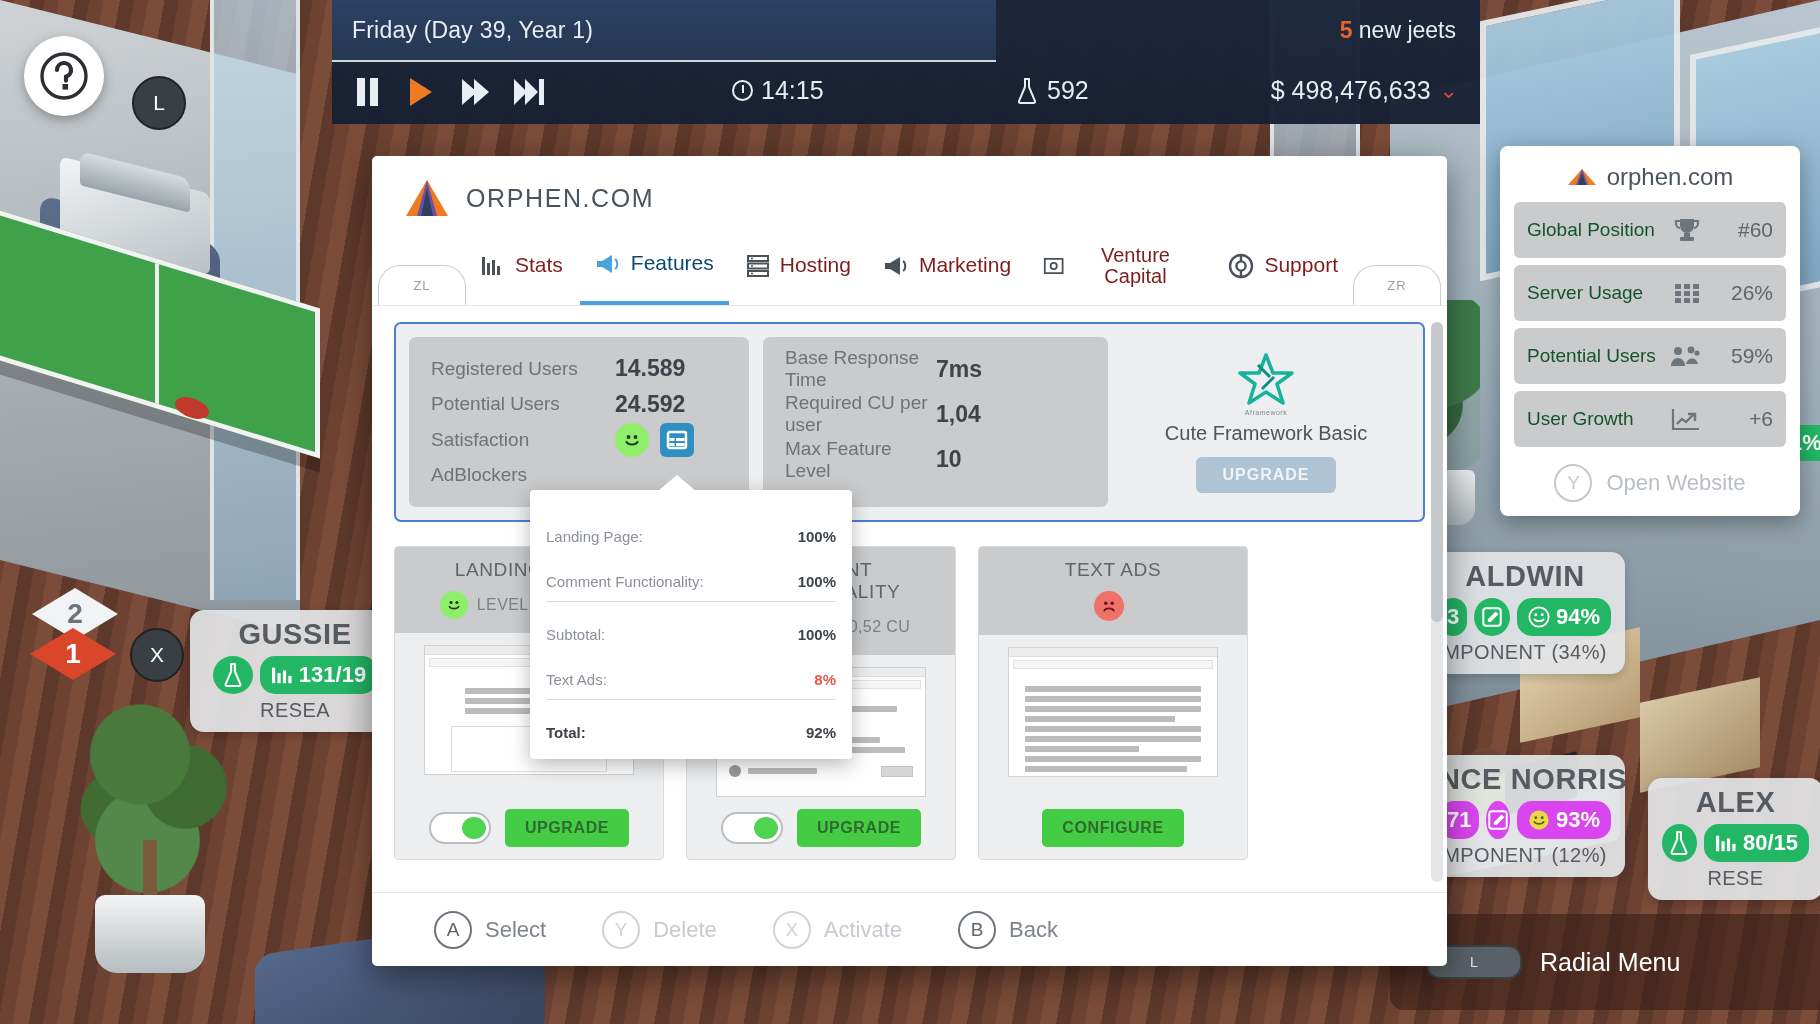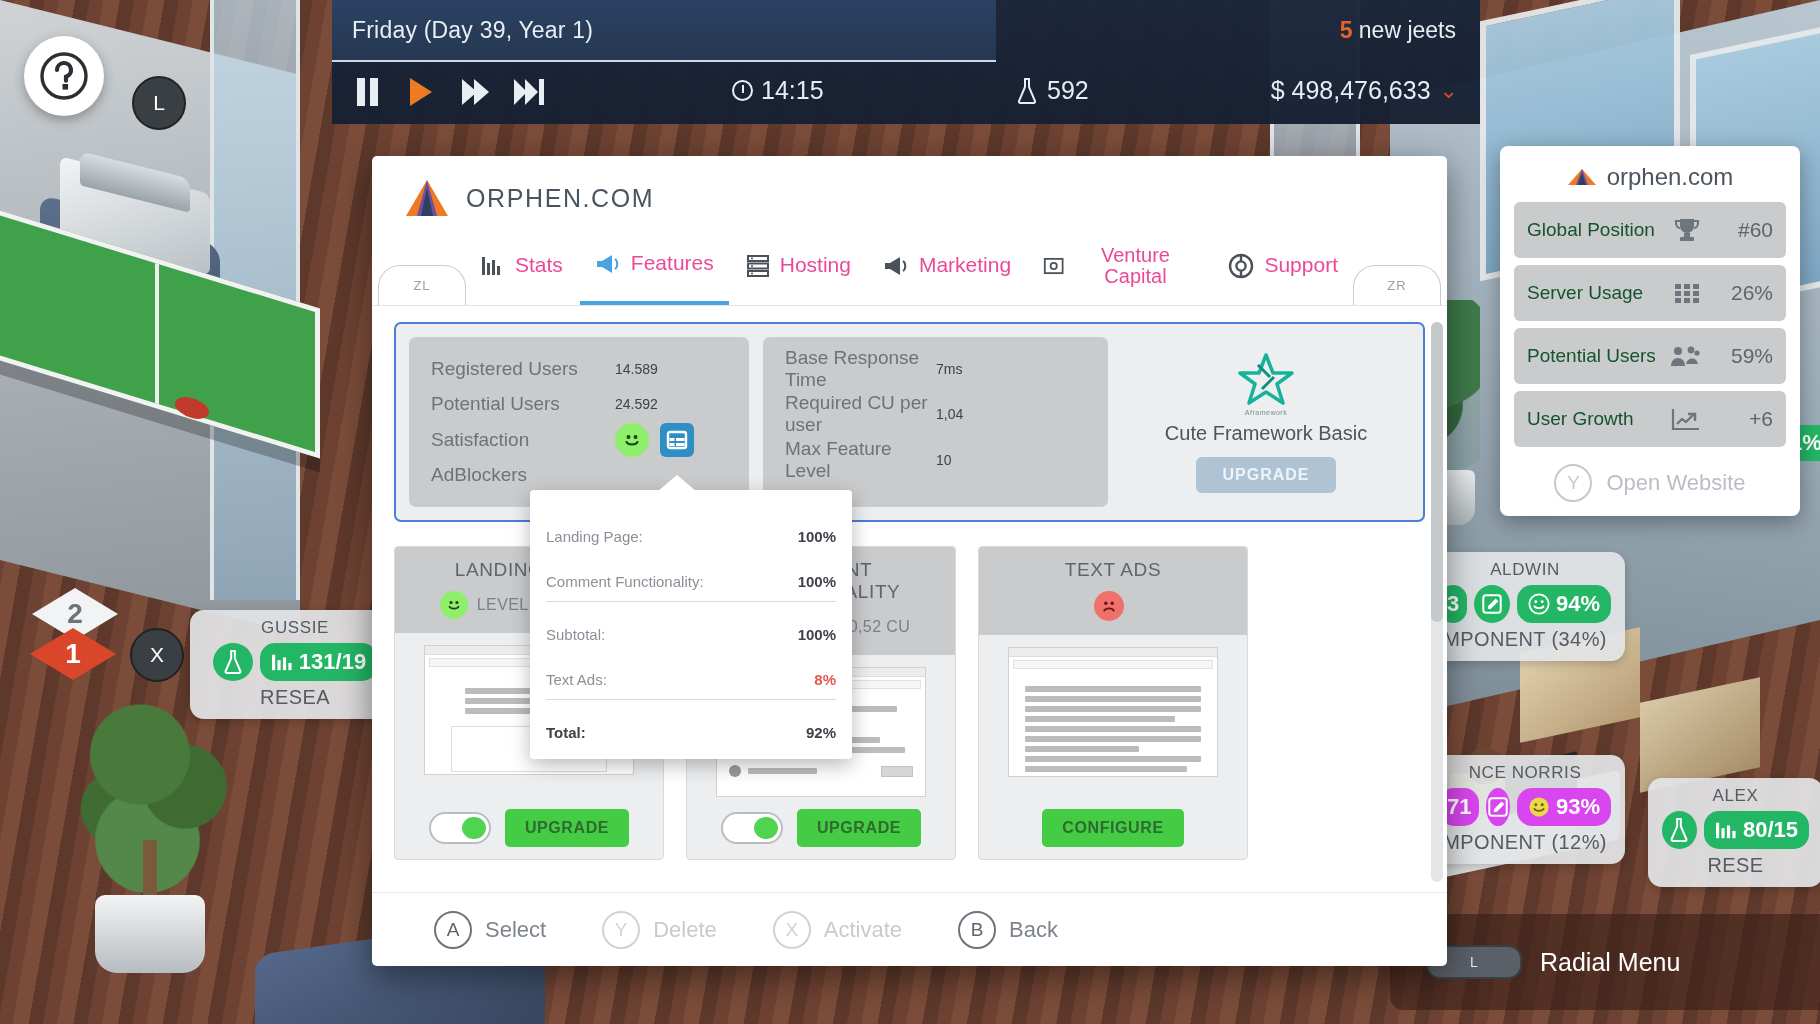--- a/index.html
+++ b/index.html
@@ -148,42 +148,42 @@
   }
   .shoulder {
     width:88px; height:40px; border:1.5px solid #c9ccd0;
     border-bottom:none; border-radius:22px 22px 0 0;
     display:flex; align-items:center; justify-content:center;
     font-size:13px; color:#9aa0a7; letter-spacing:1px; cursor:pointer;
   }
   .tabs { flex:1; display:flex; align-items:flex-end; justify-content:center; gap:2px; height:100%; }
   .tab {
     display:flex; align-items:center; gap:10px; padding:0 15px 14px;
-    font-size:21px; color:#ec4899; cursor:pointer; height:100%;
+    font-size:21px; color:#7f1d1d; cursor:pointer; height:100%;
     justify-content:center;
   }
-  .tab.active { color:#ec4899; border-bottom:4px solid #4aa3df; }
+  .tab.active { color:#0c4a6e; border-bottom:4px solid #4aa3df; }
   .tab .tlab { line-height:1.05; text-align:center; }
   .tab .tlab.two { font-size:20px; }
 
   .content { flex:1; position:relative; overflow:hidden; padding:16px 22px 0 22px; }
 
   .summary {
     border:2px solid #4a7fd4; border-radius:7px; background:#eceef0;
     display:flex; gap:14px; padding:13px; height:200px;
   }
   .stat-block {
     background:#c9cbcd; border-radius:7px; padding:14px 22px;
     display:flex; flex-direction:column; justify-content:space-between;
   }
   .stat-block.a { width:340px; }
   .stat-block.b { width:345px; }
   .stat-row { display:flex; align-items:center; font-size:19px; color:#6e7378; height:36px; }
   .stat-row .k { flex:1; }
-  .stat-row .v { font-weight:400; color:#3e4349; font-size:14px; width:112px; }
+  .stat-row .v { font-weight:700; color:#3e4349; font-size:23px; width:112px; }
   .stat-row .v.wide { width:150px; }
   .framework {
     flex:1; display:flex; flex-direction:column; align-items:center; justify-content:center; gap:6px;
   }
   .fw-name { font-size:20px; color:#4d545b; }
   .fw-sub { font-size:7px; color:#7d8a92; letter-spacing:.5px; margin-top:-6px;}
   .btn-upgrade-dim {
     background:#aec4d4; color:#eef4f8; border:none; border-radius:6px;
     padding:9px 26px; font-size:16px; letter-spacing:1px; font-weight:700; cursor:pointer;
     margin-top:6px;
@@ -272,21 +272,21 @@
   .sp-foot { display:flex; align-items:center; gap:14px; justify-content:center; padding-top:10px; }
   .sp-foot .btnkey { border-color:#c4c9ce; color:#c4c9ce; }
   .sp-foot .lbl { font-size:22px; color:#b9bfc5; }
 
   
   .hud {
     position:absolute; background:rgba(226,228,230,.93); border-radius:14px;
     padding:8px 14px 10px; z-index:20; text-align:center;
     box-shadow:0 3px 10px rgba(0,0,0,.2);
   }
-  .hud .nm { font-size:17px; color:#555b61; letter-spacing:.6px; white-space:nowrap; }
+  .hud .nm { font-size:29px; color:#555b61; letter-spacing:.6px; white-space:nowrap;font-weight:bold; }
   .hud .pills { display:flex; gap:7px; margin:5px 0; justify-content:center; }
   .pill {
     display:flex; align-items:center; gap:6px; border-radius:15px;
     padding:4px 11px; color:#fff; font-size:22px; font-weight:700; white-space:nowrap;
   }
   .pill.green { background:#23b765; }
   .pill.orange { background:#d946ef; }
   .pill.sq { border-radius:50%; width:40px; height:38px; padding:0; justify-content:center; }
   .hud .task { font-size:20px; color:#555b61; letter-spacing:.4px; white-space:nowrap; }
 

